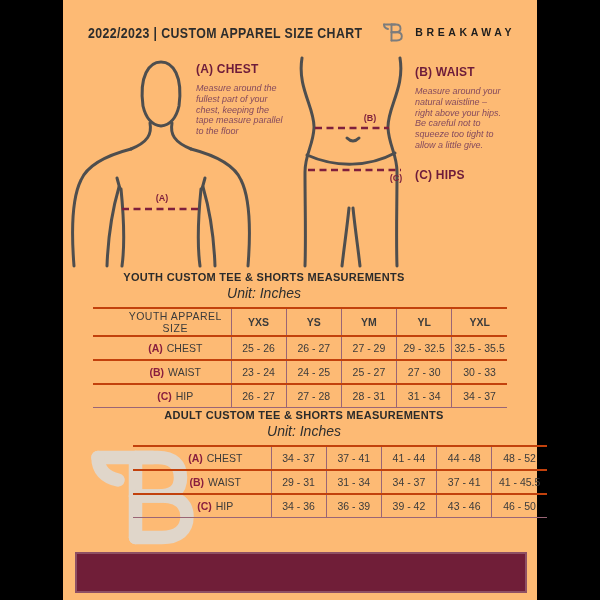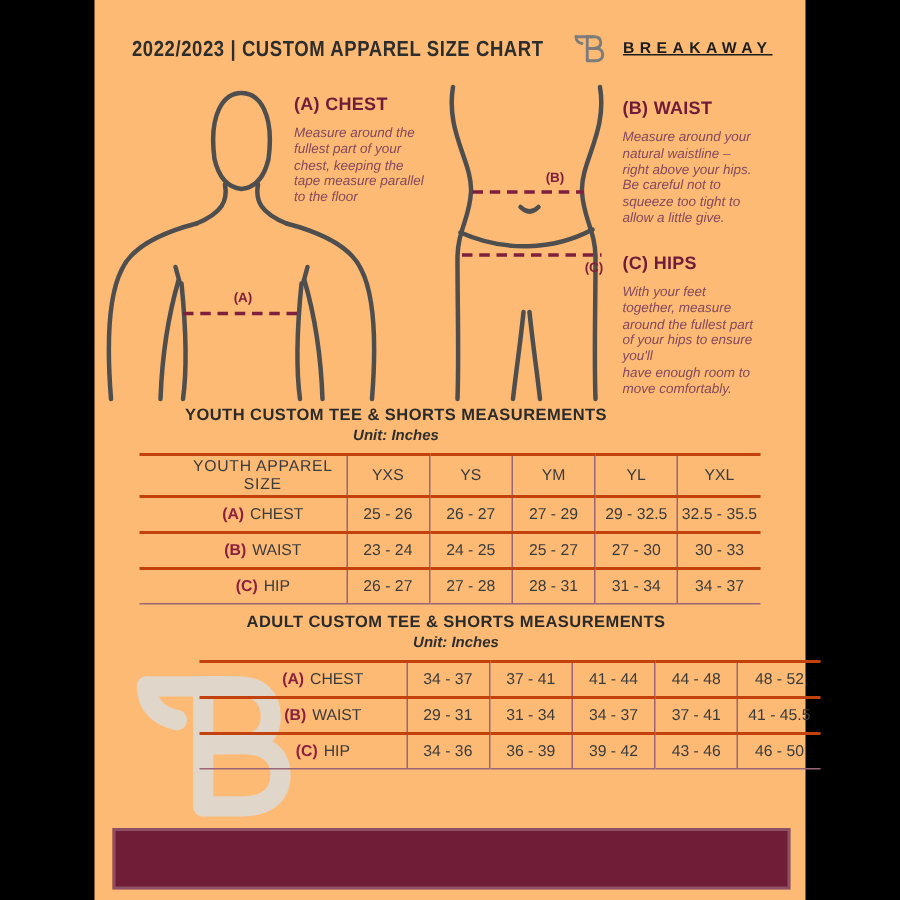--- a/index.html
+++ b/index.html
@@ -5,43 +5,43 @@
   html,body{margin:0;padding:0;background:#000;}
   .stage{position:relative;width:600px;height:600px;background:#000;overflow:hidden;
          font-family:"Liberation Sans",sans-serif;-webkit-font-smoothing:antialiased;}
   .doc{position:absolute;left:63px;top:0;width:474px;height:600px;background:#fdba74;}
 
   
   .hdr{position:absolute;top:19px;left:25px;right:22px;display:flex;align-items:center;justify-content:space-between;}
   .hdr-title{font-weight:bold;font-size:13px;color:#2d2d2d;letter-spacing:.4px;white-space:nowrap;
              transform:scale(.95,1.12);transform-origin:left center;}
   .brand{display:flex;align-items:center;gap:7px;}
-  .brand-name{font-weight:bold;font-size:10.5px;letter-spacing:3.6px;color:#1d1d1d;white-space:nowrap;text-decoration:underline;}
+  .brand-name{font-weight:bold;font-size:10.5px;letter-spacing:3.6px;color:#1d1d1d;white-space:nowrap;}
 
   
   .guide{position:absolute;top:56px;left:0;width:474px;height:214px;}
   .fig{position:absolute;top:0;}
   .fig path{fill:none;stroke:#4e4e4e;stroke-width:3;stroke-linecap:round;}
   .fig .dash{stroke:#7e1f3c;stroke-width:2.4;stroke-dasharray:7 4.5;stroke-linecap:butt;}
   .marker{position:absolute;font-weight:bold;font-size:9px;color:#7e1f3c;width:30px;text-align:center;}
   .gtxt{position:absolute;}
   .gtxt h3{margin:0;font-size:12px;font-weight:bold;color:#6e1c3a;letter-spacing:.2px;}
   .gtxt p{margin:7px 0 0 0;font-size:9px;font-style:italic;color:#84495d;line-height:1.2;white-space:pre-line;}
 
   
   .tblock{position:absolute;left:0;width:402px;text-align:center;}
   .tblock .t-title{font-size:11px;font-weight:bold;color:#2b2b2b;letter-spacing:.3px;}
-  .tblock .t-unit{font-size:10px;font-style:italic;font-weight:bold;color:#2f2f2f;margin-top:2px;}
+  .tblock .t-unit{font-size:14px;font-style:italic;font-weight:normal;color:#2f2f2f;margin-top:2px;}
   table.sz{width:414px;margin:6px auto 0 30px;border-collapse:collapse;table-layout:fixed;}
   table.sz td{border-top:2px solid #c2410c;font-size:10.5px;color:#3b3b3b;height:20px;text-align:center;}
   table.sz tr.hd td{height:24px;}
   table.sz tr.last td{border-bottom:1px solid #9a6576;}
   table.sz td + td{border-left:1px solid #9a6576;}
   td.corner{ text-align:left;padding-left:28px;font-size:11px;letter-spacing:.5px;color:#3a3a3a;}
-  td.szhdr{font-weight:normal;font-size:11.5px;color:#2d2d2d;}
+  td.szhdr{font-weight:bold;font-size:11.5px;color:#2d2d2d;}
   td.rowlabel{text-align:left;padding-left:28px;font-size:11px;color:#333;}
   .pfx{font-weight:bold;color:#8a1f3e;margin-right:4px;}
 
   
   .wm{position:absolute;left:25px;top:430px;opacity:.85;}
   .wm path{fill:none;stroke:#dcdbd9;stroke-width:2.7;stroke-linecap:round;}
   .logo path{fill:none;stroke:#7c7c7c;stroke-width:1.9;stroke-linecap:round;}
   .footer-bar{position:absolute;left:12px;top:552px;width:452px;height:41px;background:#701e38;
               box-shadow:inset 0 0 0 2px rgba(233,231,230,.25);}
 </style>
@@ -109,27 +109,20 @@
         <h3>(B) WAIST</h3>
         <p>Measure around your
 natural waistline –
 right above your hips.
 Be careful not to
 squeeze too tight to
 allow a little give.</p>
       </div>
       <div class="gtxt" style="left:352px;top:112px;width:126px;">
         <h3>(C) HIPS</h3>
-        <p>With your feet
-together, measure
-around the fullest part
-of your hips to ensure
-you'll
-have enough room to
-move comfortably.</p>
       </div>
     </div>
 
     <svg class="wm" width="130" height="130" viewBox="0 0 26 26">
       <path d="M2,5.5 H13"></path>
       <path d="M2,5.5 C2,8 3.5,9.5 6,10"></path>
       <path d="M9.5,5.5 V21.5"></path>
       <path d="M9.5,5.5 H14 C17,5.5 18.5,7 18.5,9.5 C18.5,12 17,13.2 14,13.2 H9.5"></path>
       <path d="M9.5,13.2 H14.8 C18,13.2 19.8,14.8 19.8,17.3 C19.8,20 18,21.5 14.8,21.5 H9.5"></path>
     </svg>

